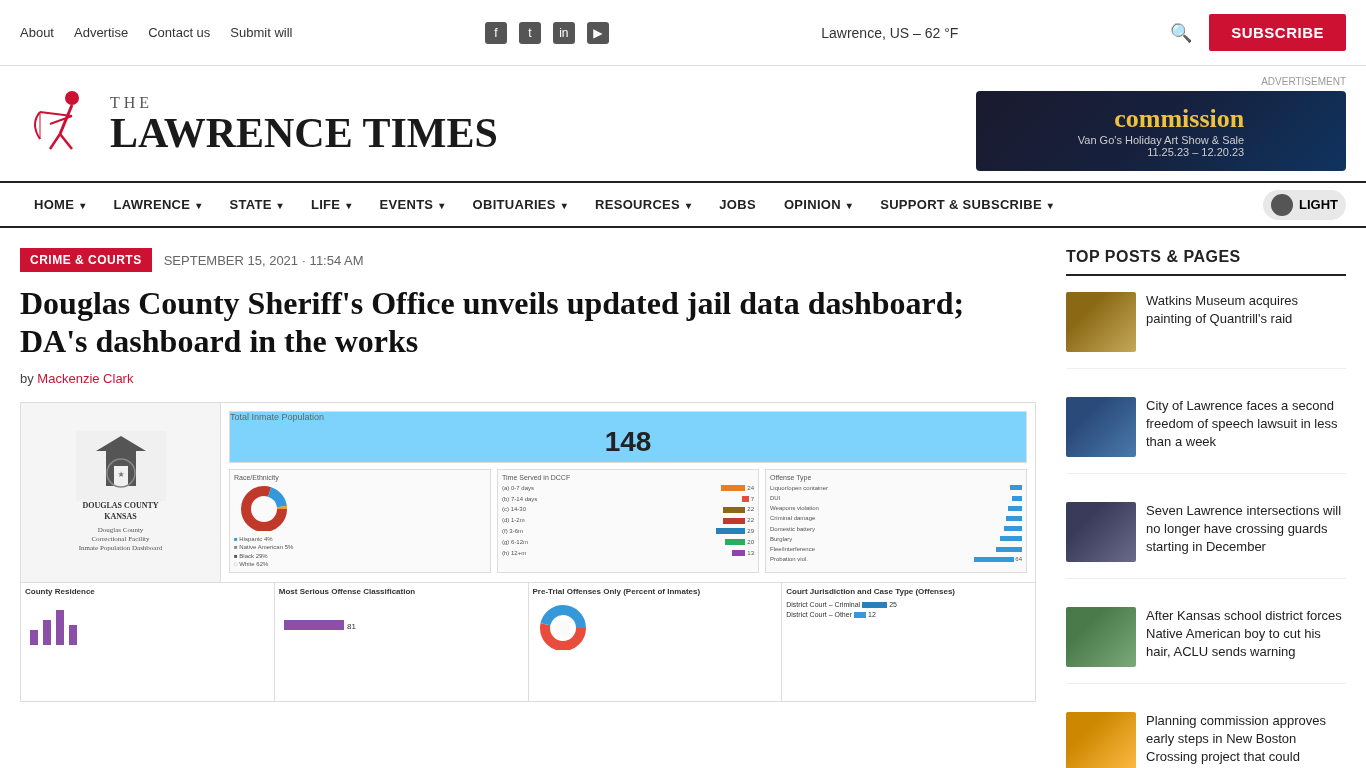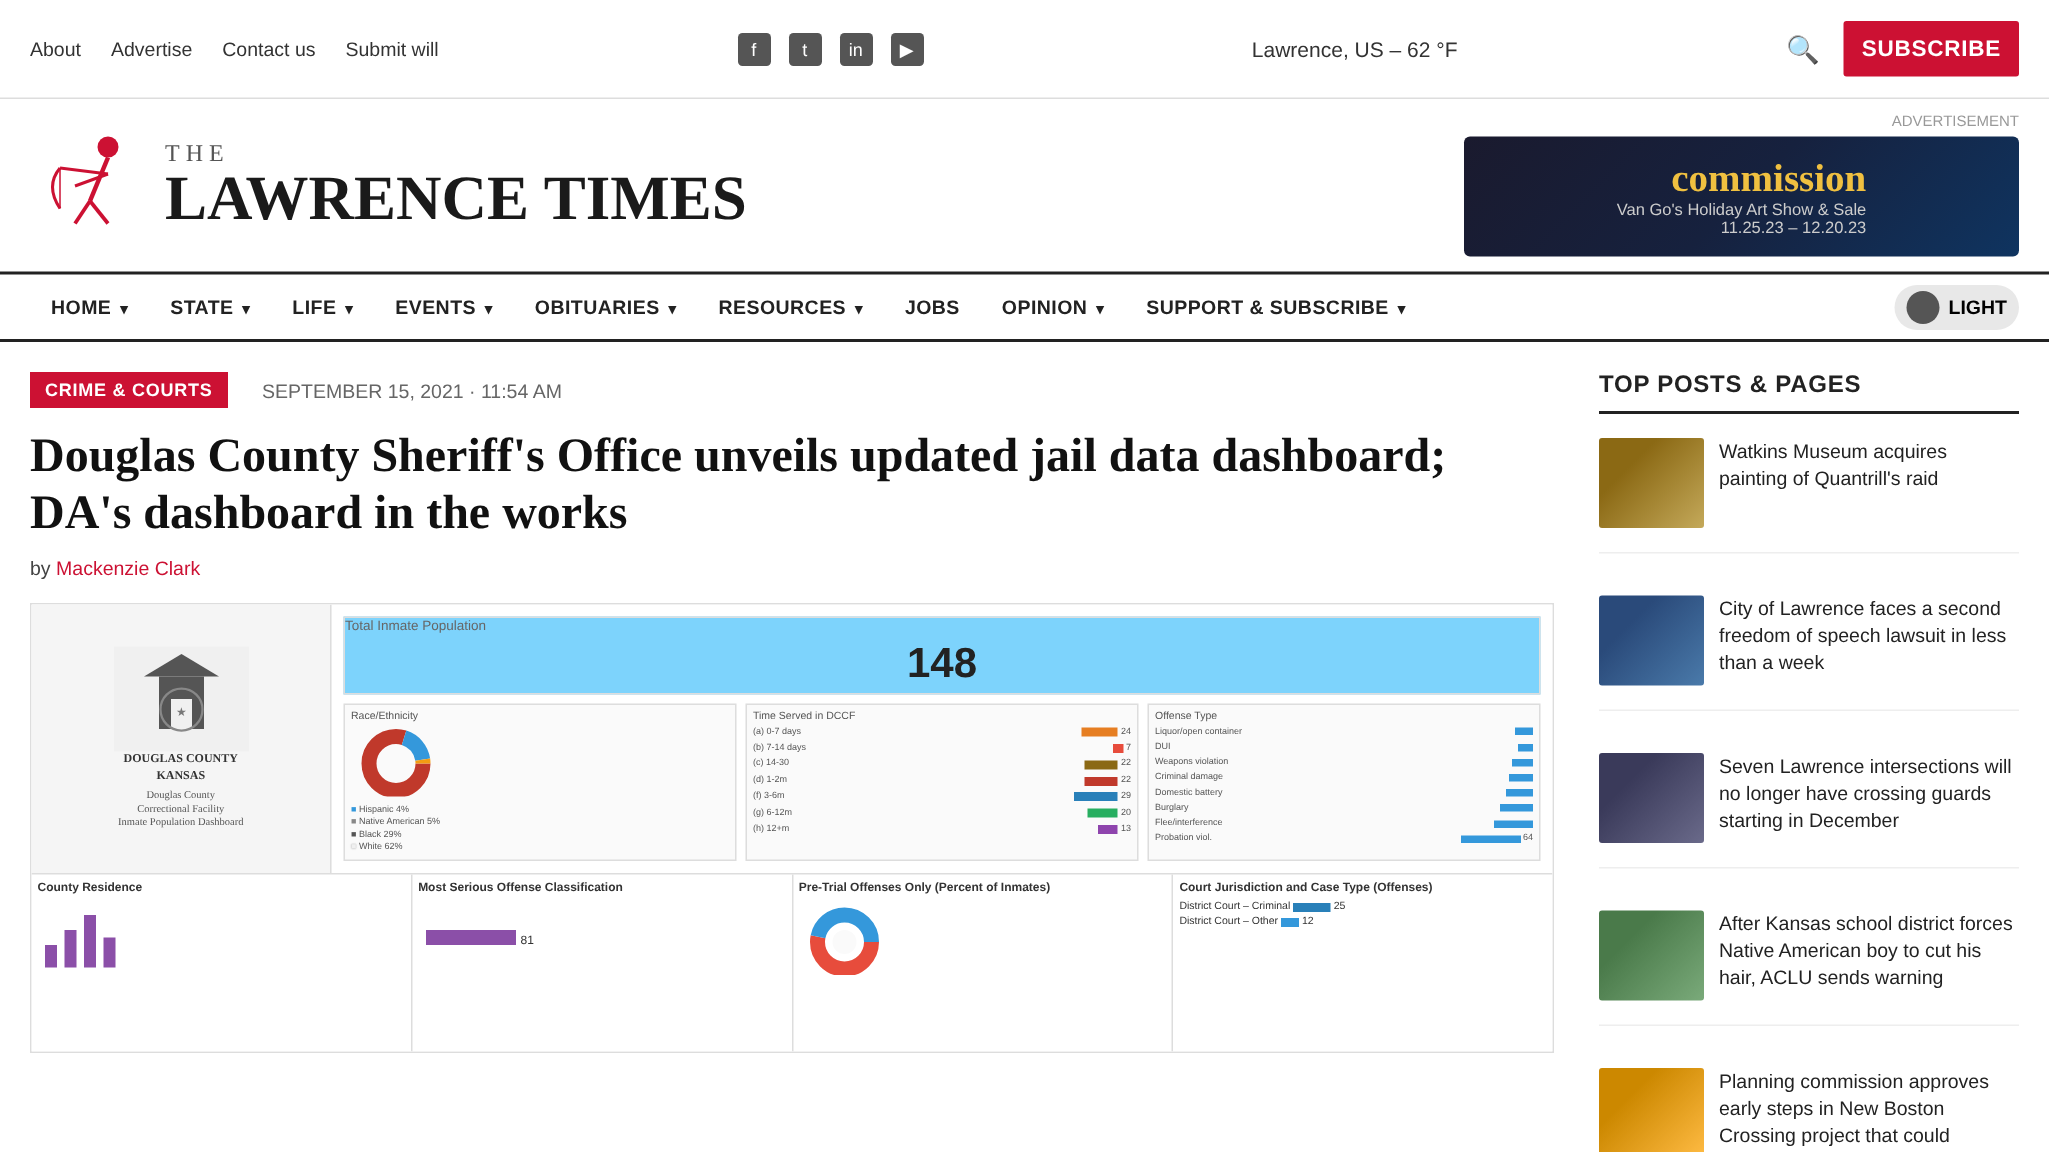--- a/index.html
+++ b/index.html
@@ -19,21 +19,21 @@
     .top-bar-left a { font-size: 13px; color: #333; text-decoration: none; font-family: Arial, sans-serif; }
     .top-bar-center { display: flex; gap: 12px; align-items: center; }
     .social-icon { width: 22px; height: 22px; background: #555; border-radius: 3px; display: flex; align-items: center; justify-content: center; color: #fff; font-size: 12px; font-family: Arial, sans-serif; }
     .top-bar-weather { font-size: 14px; color: #333; font-family: Arial, sans-serif; padding: 0 20px; }
     .top-bar-right { display: flex; align-items: center; gap: 16px; }
     .search-icon-btn { background: none; border: none; cursor: pointer; font-size: 18px; color: #555; }
     .subscribe-btn {
       background: #cc1133;
       color: #fff;
       border: none;
-      padding: 10px 12px;
+      padding: 10px 22px;
       font-size: 15px;
       font-weight: bold;
       font-family: Arial, sans-serif;
       cursor: pointer;
       letter-spacing: 0.5px;
       border-radius: 2px;
     }
 
     
     .site-header {
@@ -134,21 +134,21 @@
       max-width: 1366px;
       margin: 0 auto;
       padding: 20px 20px;
       display: flex;
       gap: 30px;
     }
     .article-area { flex: 1; }
     .sidebar { width: 280px; flex-shrink: 0; }
 
     
-    .article-category-bar { display: flex; align-items: center; gap: 23px; margin-bottom: 12px; }
+    .article-category-bar { display: flex; align-items: center; gap: 12px; margin-bottom: 12px; }
     .category-badge {
       background: #cc1133;
       color: #fff;
       font-family: Arial, sans-serif;
       font-size: 12px;
       font-weight: bold;
       padding: 5px 10px;
       text-transform: uppercase;
       letter-spacing: 0.5px;
     }
@@ -269,20 +269,23 @@
         <div class="ad-sub">11.25.23 – 12.20.23</div>
       </div>
     </div>
   </div>
 </div>
 
 <nav class="main-nav">
   <ul>
     <li>
       <a href="#">HOME <span class="nav-chevron">▾</span></a>
+    </li>
+    <li>
+      <a href="#">LAWRENCE <span class="nav-chevron">▾</span></a>
     </li>
     <li>
       <a href="#">STATE <span class="nav-chevron">▾</span></a>
     </li>
     <li>
       <a href="#">LIFE <span class="nav-chevron">▾</span></a>
     </li>
     <li>
       <a href="#">EVENTS <span class="nav-chevron">▾</span></a>
     </li>

